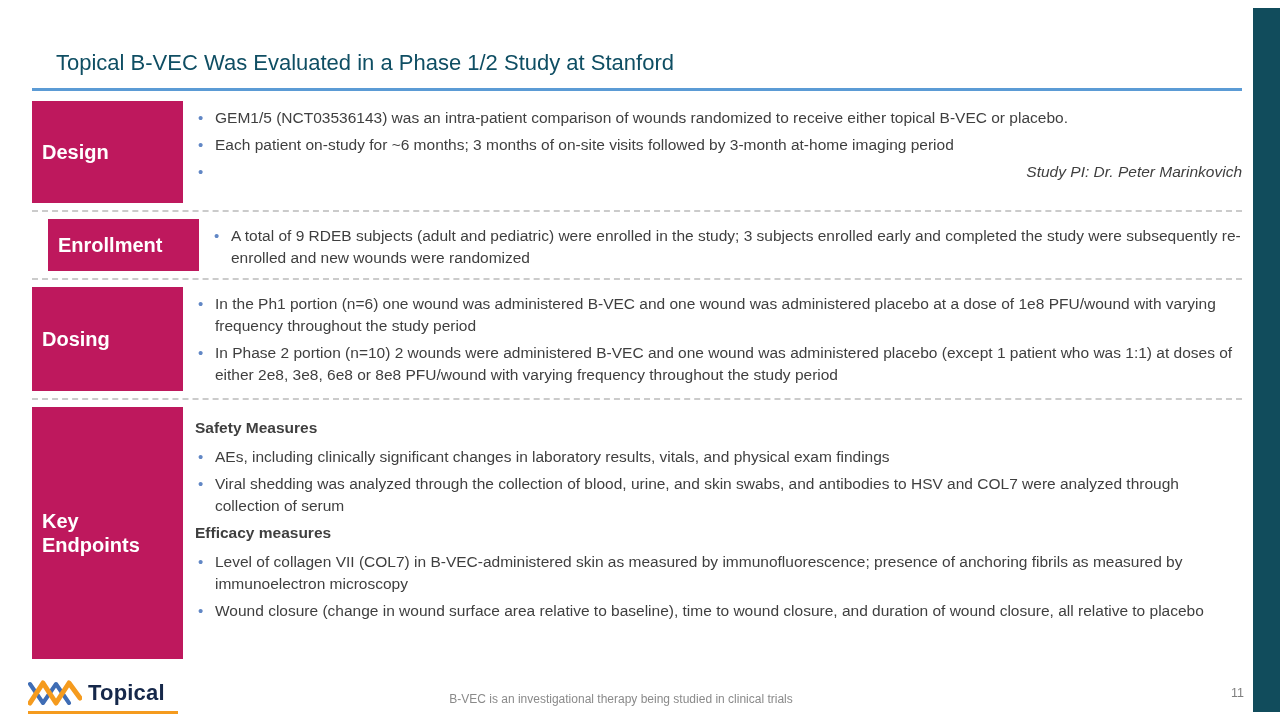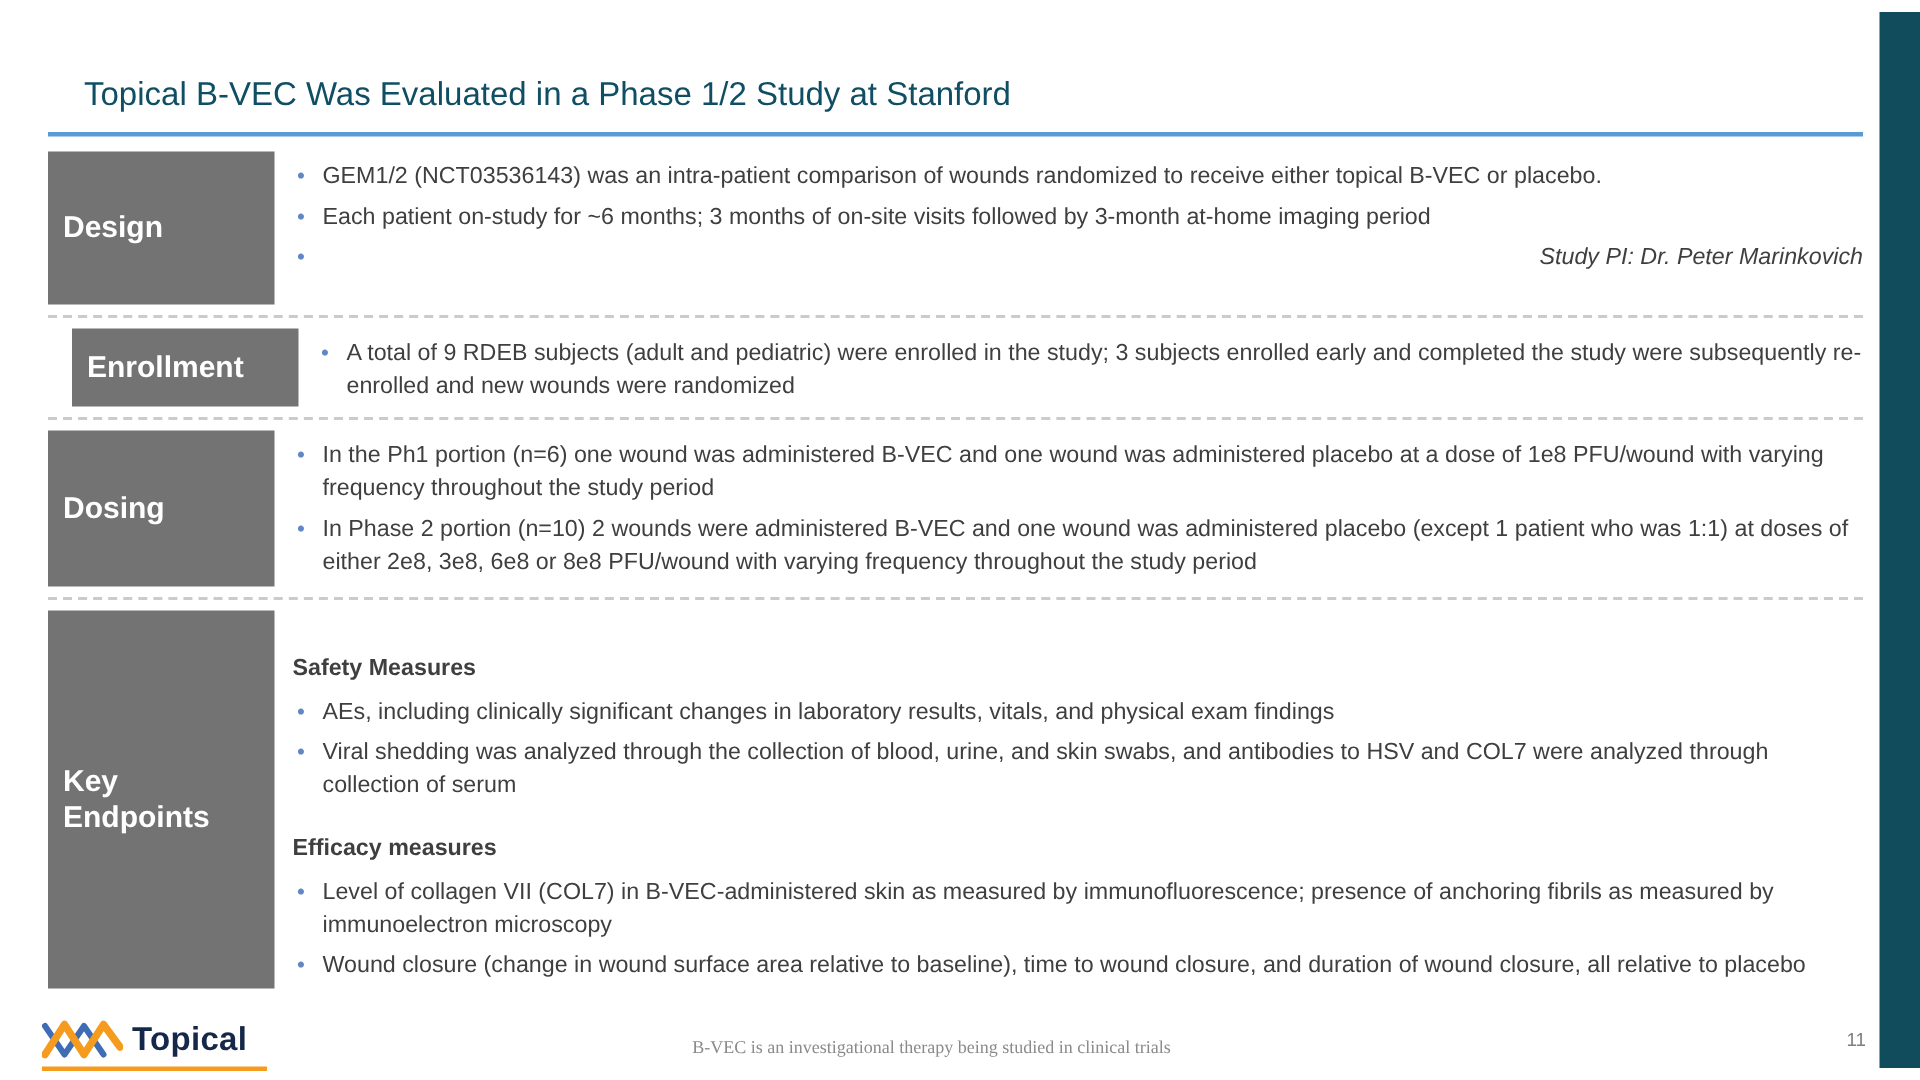--- a/index.html
+++ b/index.html
@@ -29,58 +29,58 @@
   .sections { position: absolute; left: 32px; top: 101px; width: 1210px; }
 
   .row { display: flex; align-items: stretch; }
   .row-design    { height: 102px; }
   .row-enrollment{ height: 52px; padding-left: 16px; }
   .row-dosing    { height: 104px; }
   .row-endpoints { height: 252px; }
 
   .label-box {
     flex: 0 0 151px;
-    background: #737373; color: #ffffff;
+    background: #be185d; color: #ffffff;
     display: flex; align-items: center;
     padding-left: 10px;
     font-weight: 700; font-size: 20px; line-height: 1.2;
   }
   .row-endpoints .label-text { max-width: 108px; display: inline-block; }
 
   .content {
     flex: 1; padding: 6px 0 0 12px;
     color: #3F3F3F; font-size: 15.5px;
   }
   .row-endpoints .content { padding-top: 8px; }
 
   .li { display: flex; margin-bottom: 5px; line-height: 22px; }
   .dot { flex: 0 0 20px; color: #6187C5; padding-left: 3px; font-size: 15px; }
   .txt { flex: 1; }
   .li.italic .txt { font-style: italic; text-align: right; }
 
   .heading {
     font-weight: 700; line-height: 22px;
-    margin: 20px 0 7px 0; color: #3F3F3F; font-size: 15.5px;
+    margin: 2px 0 7px 0; color: #3F3F3F; font-size: 15.5px;
   }
 
   .dash { border-top: 2px dashed #CBCBCB; margin: 7px 0; }
 
   .logo {
     position: absolute; left: 28px; bottom: 6px; width: 150px;
   }
   .logo-row { display: flex; align-items: center; }
   .logo-text {
     font-size: 22px; font-weight: 700; color: #16284A; margin-left: 6px;
     letter-spacing: 0.2px;
   }
   .logo-underline { width: 150px; height: 3px; background: #F59B1E; margin-top: 3px; }
 
   .footer-note {
     position: absolute; left: 32px; bottom: 14px; width: 1178px;
-    text-align: center; font-size: 12px; color: #8A8A8A; font-family: Liberation Serif, serif;
+    text-align: center; font-size: 12px; color: #8A8A8A;
   }
   .page-num {
     position: absolute; right: 36px; bottom: 20px;
     font-size: 12.5px; color: #7F7F7F; text-align: center;
   }
 </style>
 </head>
 <body>
 
 <div class="slide">
@@ -92,21 +92,21 @@
 
   <div class="sections">
 
     <section class="row row-design">
       <div class="label-box">
         <span class="label-text">Design</span>
       </div>
       <div class="content">
         <div class="li">
           <span class="dot">•</span>
-          <span class="txt">GEM1/2 (NCT03536143) was an intra-patient comparison of wounds randomized to receive either topical B-VEC or placebo.</span>
+          <span class="txt">GEM1/5 (NCT03536143) was an intra-patient comparison of wounds randomized to receive either topical B-VEC or placebo.</span>
         </div>
         <div class="li">
           <span class="dot">•</span>
           <span class="txt">Each patient on-study for ~6 months; 3 months of on-site visits followed by 3-month at-home imaging period</span>
         </div>
         <div class="li italic">
           <span class="dot">•</span>
           <span class="txt">Study PI: Dr. Peter Marinkovich</span>
         </div>
       </div>

